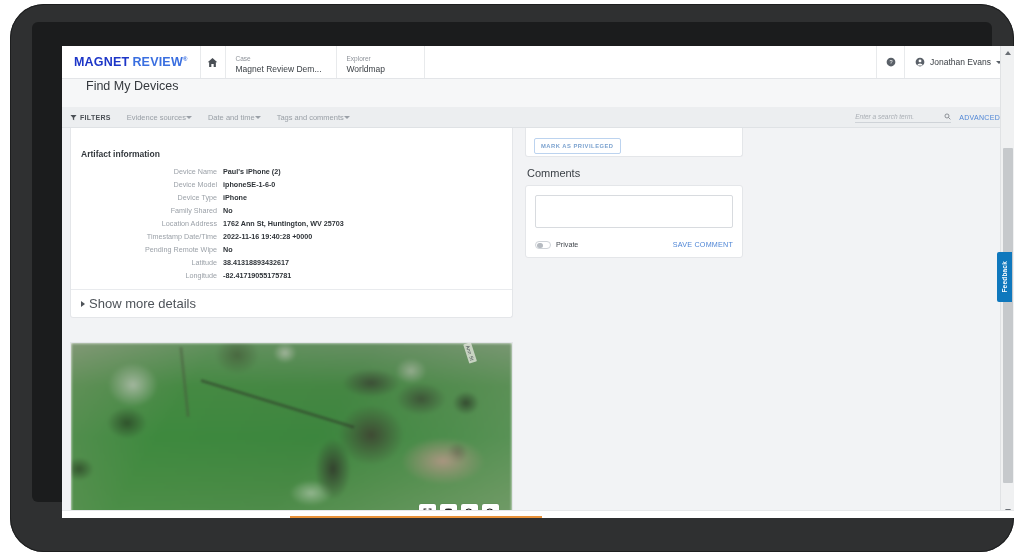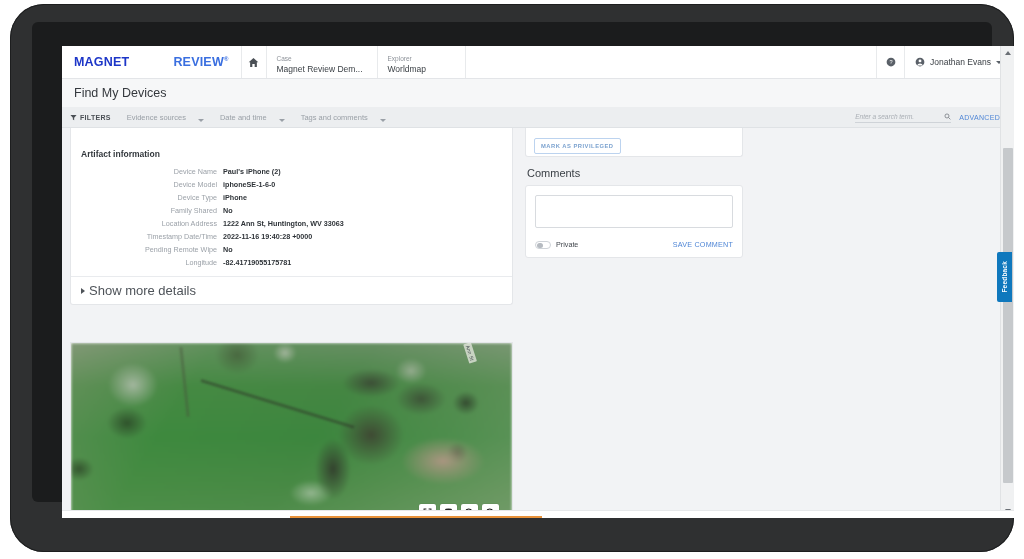--- a/index.html
+++ b/index.html
@@ -55,21 +55,21 @@
     align-items: stretch;
   }
   .logo-wrap {
     display: flex;
     align-items: center;
     padding: 0 12px 0 12px;
     min-width: 112px;
   }
   .logo-text { font-size: 12.5px; font-weight: bold; letter-spacing: .2px; white-space: nowrap; }
   .logo-magnet { color: #1d36c8; }
-  .logo-review { color: #3a6fe0; font-weight: bold; margin-left: 41px; }
+  .logo-review { color: #3a6fe0; font-weight: bold; }
   .logo-tm { color: #3a6fe0; font-size: 6px; vertical-align: super; }
 
   .home-cell {
     width: 26px;
     display: flex; align-items: center; justify-content: center;
     border-left: 1px solid #e8eaec;
     border-right: 1px solid #e8eaec;
     cursor: pointer;
   }
 
@@ -109,22 +109,22 @@
     border-top: 3.5px solid #5a6068;
   }
 
   
   .page-title-bar {
     position: absolute;
     left: 0; top: 33px;
     width: 100%;
     height: 28px;
     background: #f6f7f8;
-    display: flex; align-items: center;
-    padding-left: 12px;
+    display: flex; 
+    padding-left: 24px;
   }
   .page-title { font-size: 12.5px; color: #34383d; font-weight: normal; }
 
   
   .filter-bar {
     position: absolute;
     left: 0; top: 61px;
     width: 100%;
     height: 21px;
     background: #eceef0;
@@ -133,21 +133,21 @@
     padding-left: 8px;
     gap: 16px;
   }
   .filters-label {
     display: flex; align-items: center; gap: 3px;
     font-size: 7px; font-weight: bold; color: #4a4f55;
     letter-spacing: .3px;
     cursor: pointer;
   }
   .filter-item {
-    display: flex; align-items: flex-end; gap: 12px;
+    display: flex; align-items: center; gap: 0;
     font-size: 7.5px; color: #9aa0a7;
     cursor: pointer;
   }
   .filter-caret {
     width: 0; height: 0;
     border-left: 3px solid transparent;
     border-right: 3px solid transparent;
     border-top: 3.5px solid #9aa0a7;
   }
   .filter-bar-right {
@@ -564,29 +564,33 @@
               <tr>
                 <td class="kv-key">Device Type</td>
                 <td class="kv-val">iPhone</td>
               </tr>
               <tr>
                 <td class="kv-key">Family Shared</td>
                 <td class="kv-val">No</td>
               </tr>
               <tr>
                 <td class="kv-key">Location Address</td>
-                <td class="kv-val">1222 Ann St, Huntington, WV  33063</td>
+                <td class="kv-val">1762 Ann St, Huntington, WV  25703</td>
               </tr>
               <tr>
                 <td class="kv-key">Timestamp Date/Time</td>
                 <td class="kv-val">2022-11-16 19:40:28 +0000</td>
               </tr>
               <tr>
                 <td class="kv-key">Pending Remote Wipe</td>
                 <td class="kv-val">No</td>
+              </tr>
+              <tr>
+                <td class="kv-key">Latitude</td>
+                <td class="kv-val">38.41318893432617</td>
               </tr>
               <tr>
                 <td class="kv-key">Longitude</td>
                 <td class="kv-val">-82.41719055175781</td>
               </tr>
             </tbody>
           </table>
 
           <div class="card-divider"></div>
 

